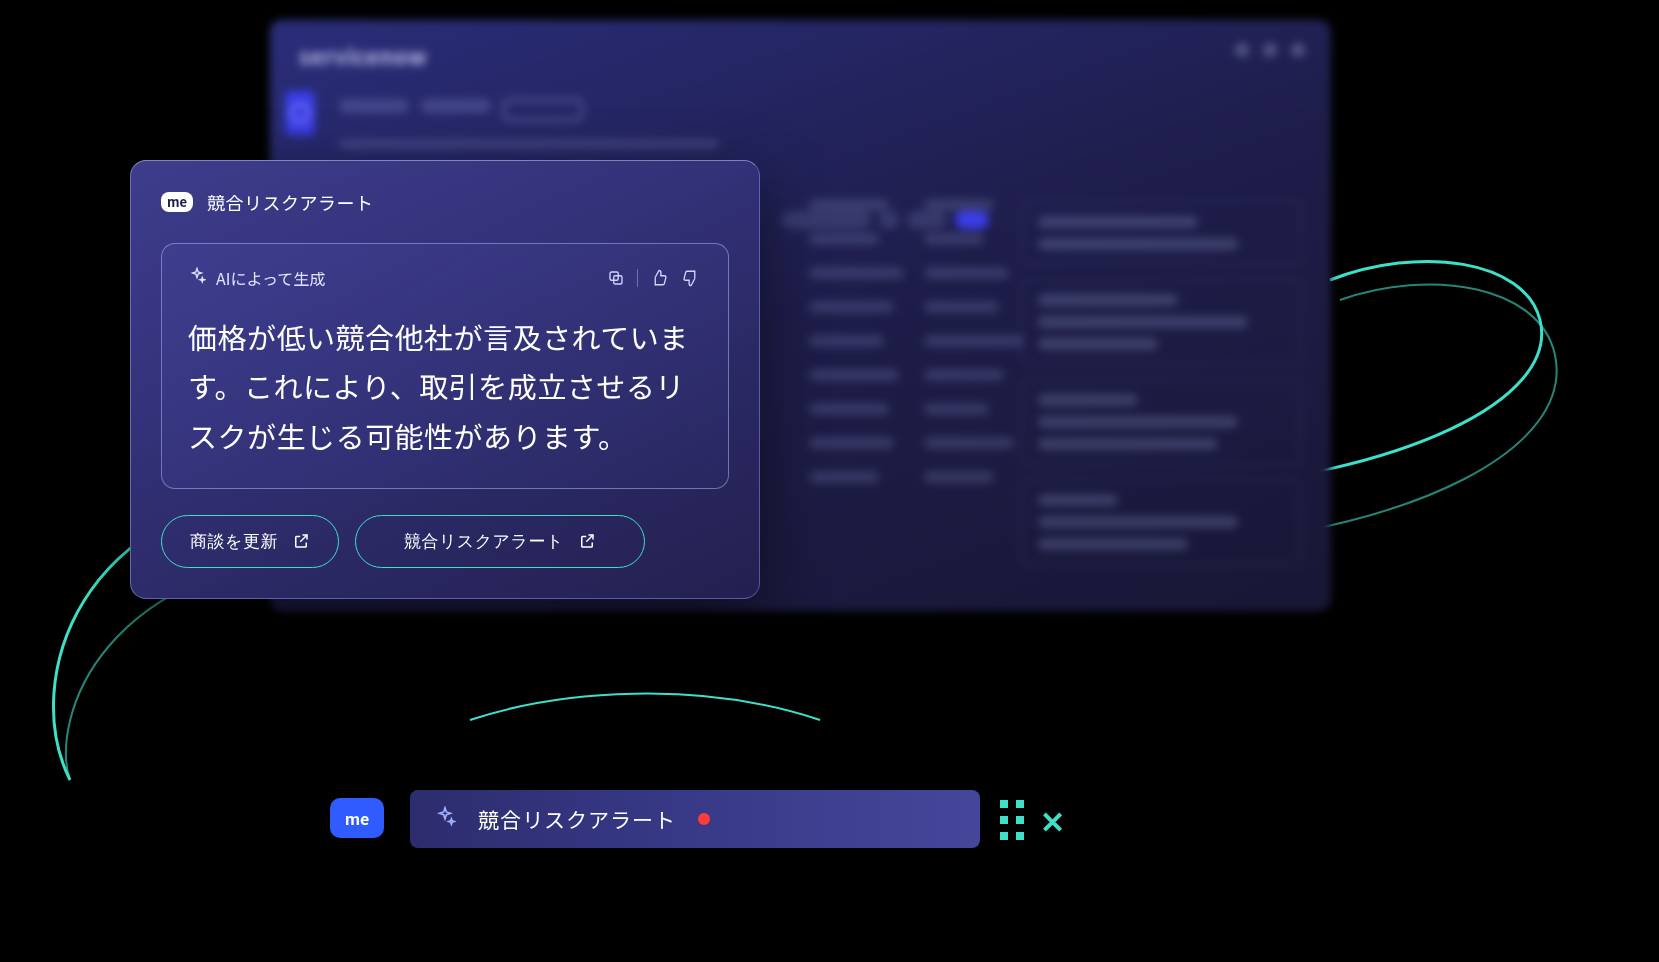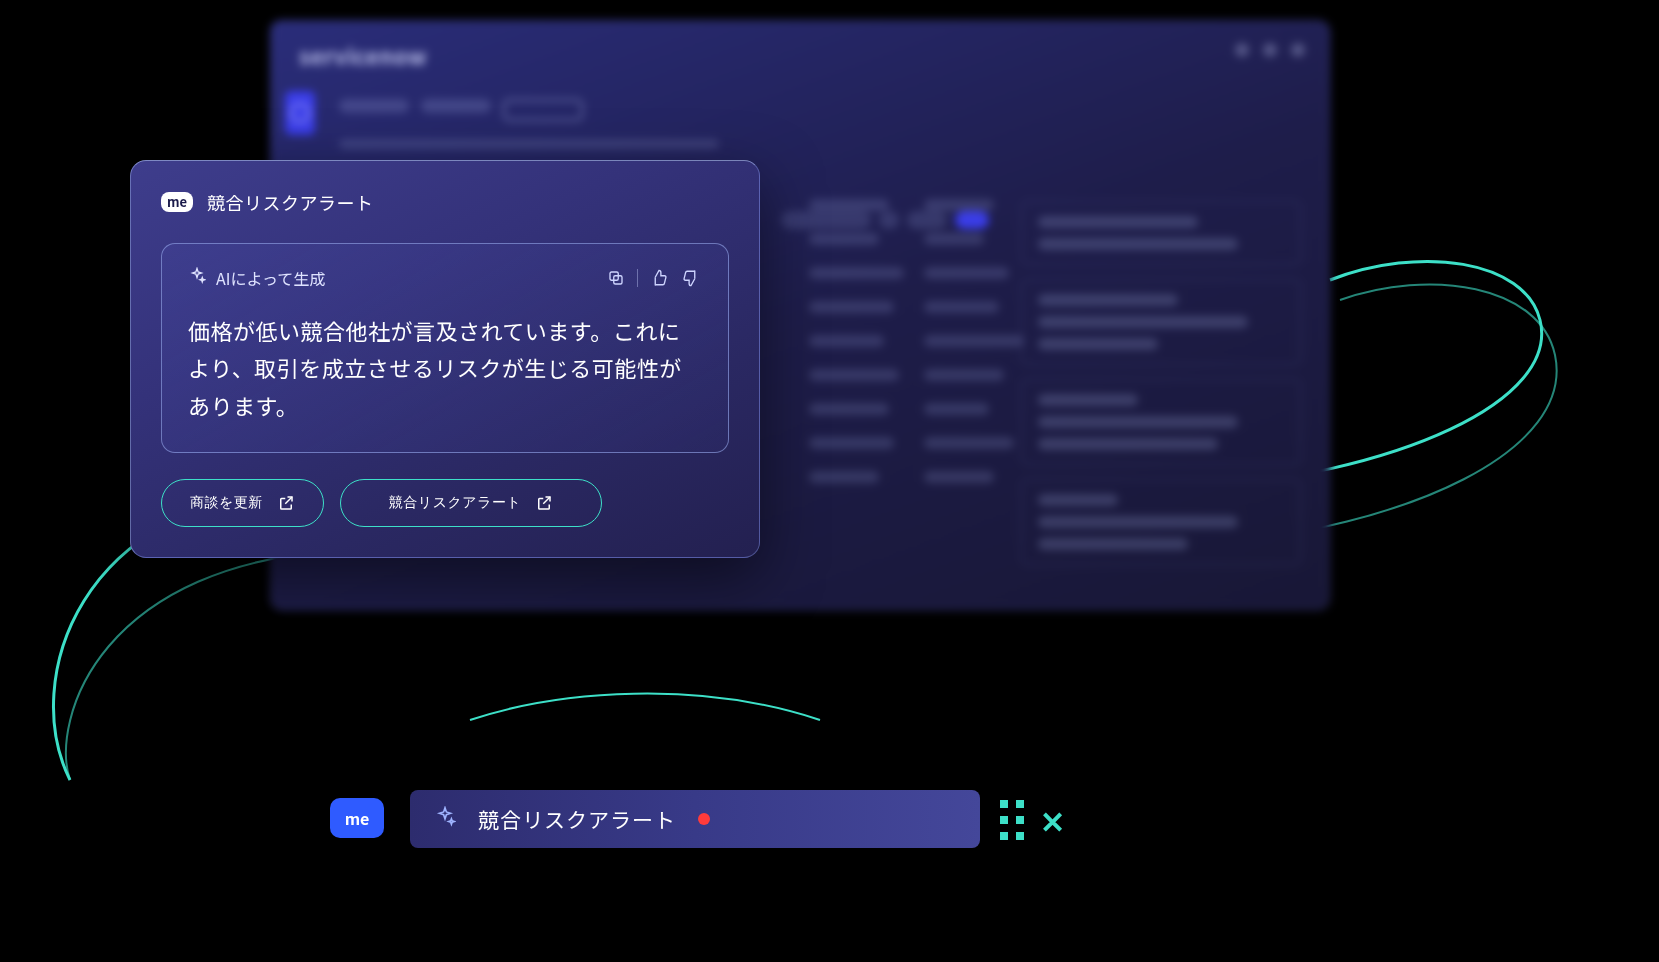--- a/index.html
+++ b/index.html
@@ -177,38 +177,39 @@
 .icon-btn {
   width: 22px; height: 22px;
   display: inline-flex;
   align-items: center;
   justify-content: center;
   color: #cfd5ff;
   cursor: pointer;
 }
 .ai-body {
   color: #fff;
-  font-size: 22px;
+  font-size: 29px;
   line-height: 1.7;
   letter-spacing: 0.5px;
 }
 .card-actions {
   display: flex;
   flex-wrap: wrap;
   gap: 16px;
   margin-top: 26px;
 }
 .pill-btn {
   border: 1.5px solid #3de0c8;
   border-radius: 999px;
   background: transparent;
   color: #fff;
-  font-size: 14px;
+  font-size: 17px;
   padding: 14px 28px;
   display: inline-flex;
+  align-items: center;
   gap: 14px;
   cursor: pointer;
   letter-spacing: 0.5px;
 }
 .pill-btn.wide { padding: 14px 48px; }
 .pill-btn svg { flex-shrink: 0; }
 
 
 .me-blue {
   position: absolute;

